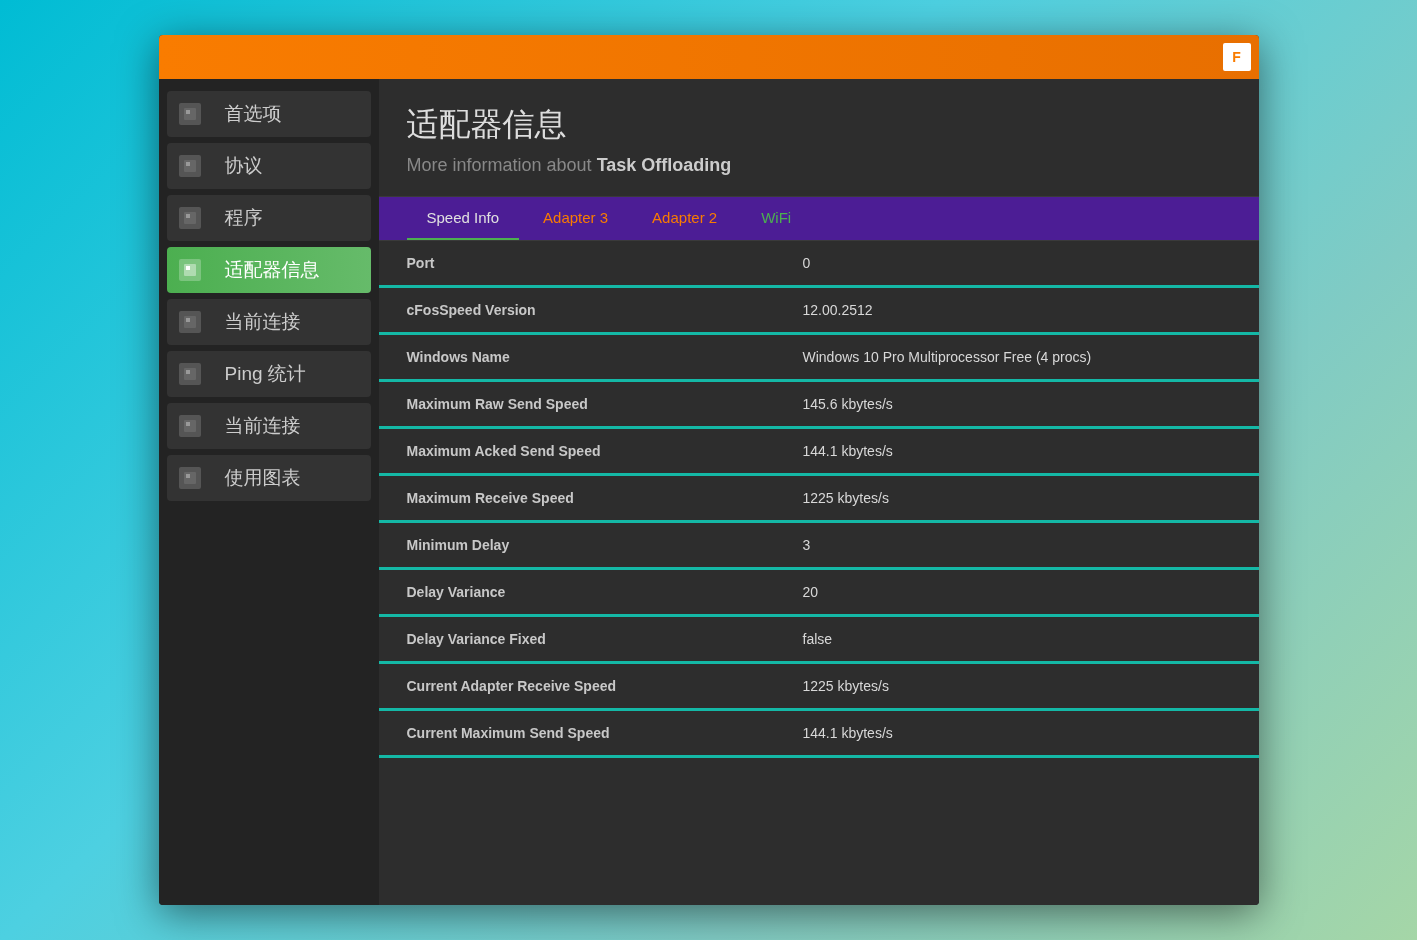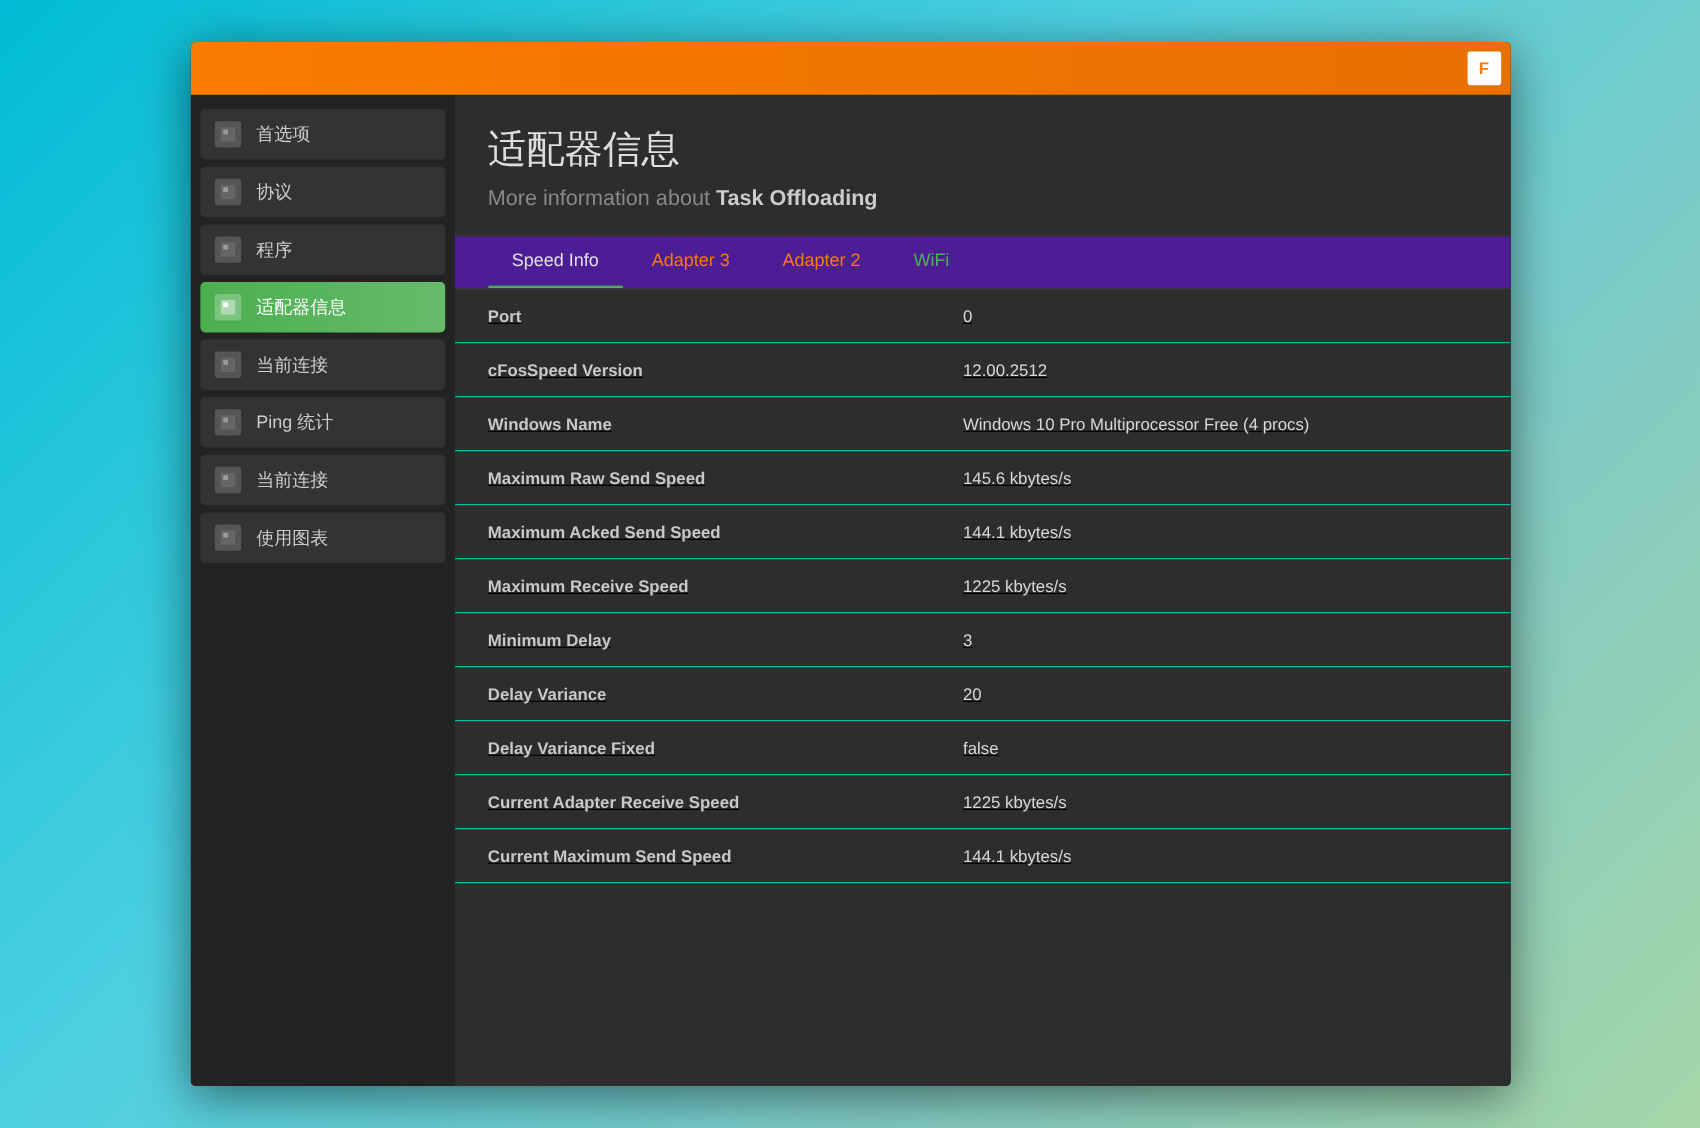--- a/index.html
+++ b/index.html
@@ -55,27 +55,27 @@
       background: #232323;
       display: flex;
       flex-direction: column;
       padding: 12px 8px;
       gap: 6px;
       flex-shrink: 0;
     }
     .sidebar-item {
       display: flex;
       align-items: center;
-      gap: 13px;
+      gap: 24px;
       padding: 10px 12px;
       border-radius: 4px;
       cursor: pointer;
       background: #333;
       color: #ccc;
-      font-size: 15px;
+      font-size: 19px;
     }
     .sidebar-item.active {
       background: linear-gradient(to right, #4caf50, #66bb6a);
       color: #fff;
     }
     .sidebar-icon {
       width: 22px;
       height: 22px;
       background: #555;
       border-radius: 2px;
@@ -144,22 +144,21 @@
     .table-area {
       flex: 1;
       overflow-y: auto;
       padding: 0;
     }
     .info-table {
       width: 100%;
       border-collapse: collapse;
     }
     .info-table tr {
-      border-bottom: 1px solid #14b8a6;
-      text-decoration: underline;
+      border-bottom: 3px solid #14b8a6;
     }
     .info-table td {
       padding: 14px 28px;
       font-size: 14px;
       vertical-align: top;
     }
     .info-table td:first-child {
       color: #c8c8c8;
       font-weight: 600;
       width: 45%;

